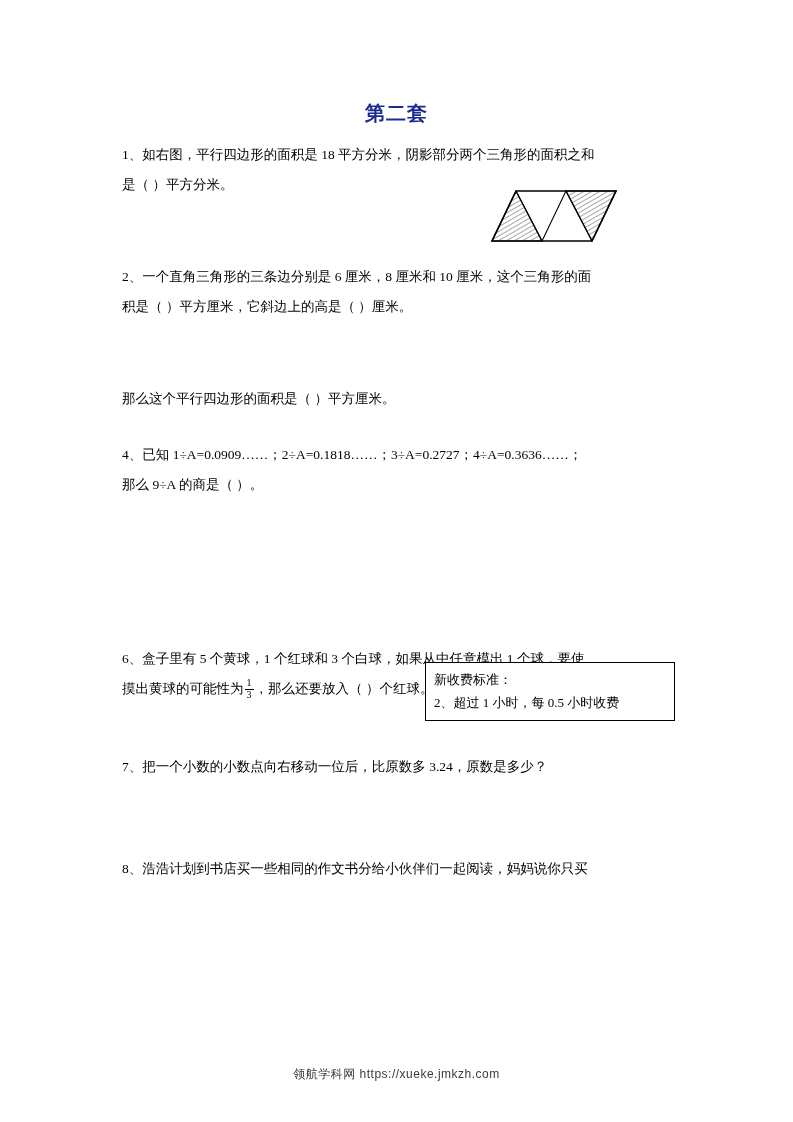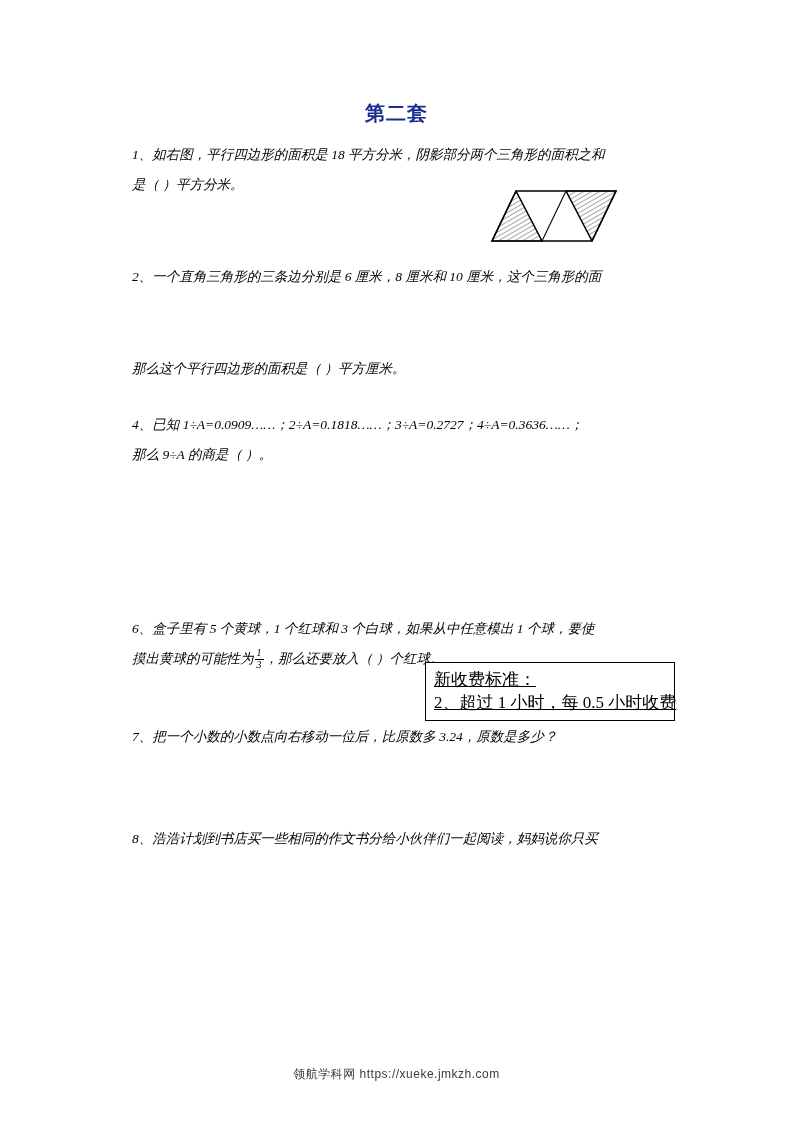--- a/index.html
+++ b/index.html
@@ -30,24 +30,23 @@
     width: 793px;
     text-align: center;
     color: #1a2c8f;
     font-size: 20px;
     font-weight: bold;
     font-family: "Liberation Serif", serif;
     letter-spacing: 1px;
   }
   .content {
     position: absolute;
-    left: 132px;
+    left: 122px;
     top: 140px;
     width: 560px;
-    font-style: italic;
   }
   .q {
     font-size: 13.5px;
     line-height: 30px;
     text-align: justify;
     margin-bottom: 0;
     position: relative;
   }
   .gap-sm { height: 26px; }
   .gap-md { height: 48px; }
@@ -64,24 +63,23 @@
 
   
   .fee-box {
     position: absolute;
     left: 425px;
     top: 662px;
     width: 250px;
     border: 1.2px solid #000;
     box-sizing: border-box;
     padding: 5px 8px 6px 8px;
-    font-size: 17px;
+    font-size: 13px;
     line-height: 23px;
     background: #fff;
-    text-decoration: underline;
   }
   .fee-box div { white-space: nowrap; }
 
   
   .frac {
     display: inline-block;
     vertical-align: -0.45em;
     text-align: center;
     font-size: 10px;
     line-height: 1.05;
@@ -114,20 +112,21 @@
 
     <div class="q">
       <div>1、如右图，平行四边形的面积是 18 平方分米，阴影部分两个三角形的面积之和</div>
       <div>是（          ）平方分米。</div>
     </div>
 
     <div class="gap-lg"></div>
 
     <div class="q">
       <div>2、一个直角三角形的三条边分别是 6 厘米，8 厘米和 10 厘米，这个三角形的面</div>
+      <div>积是（          ）平方厘米，它斜边上的高是（          ）厘米。</div>
     </div>
 
     <div class="gap-lg"></div>
 
     <div class="q">
       <div>那么这个平行四边形的面积是（          ）平方厘米。</div>
     </div>
 
     <div class="gap-sm"></div>
 

